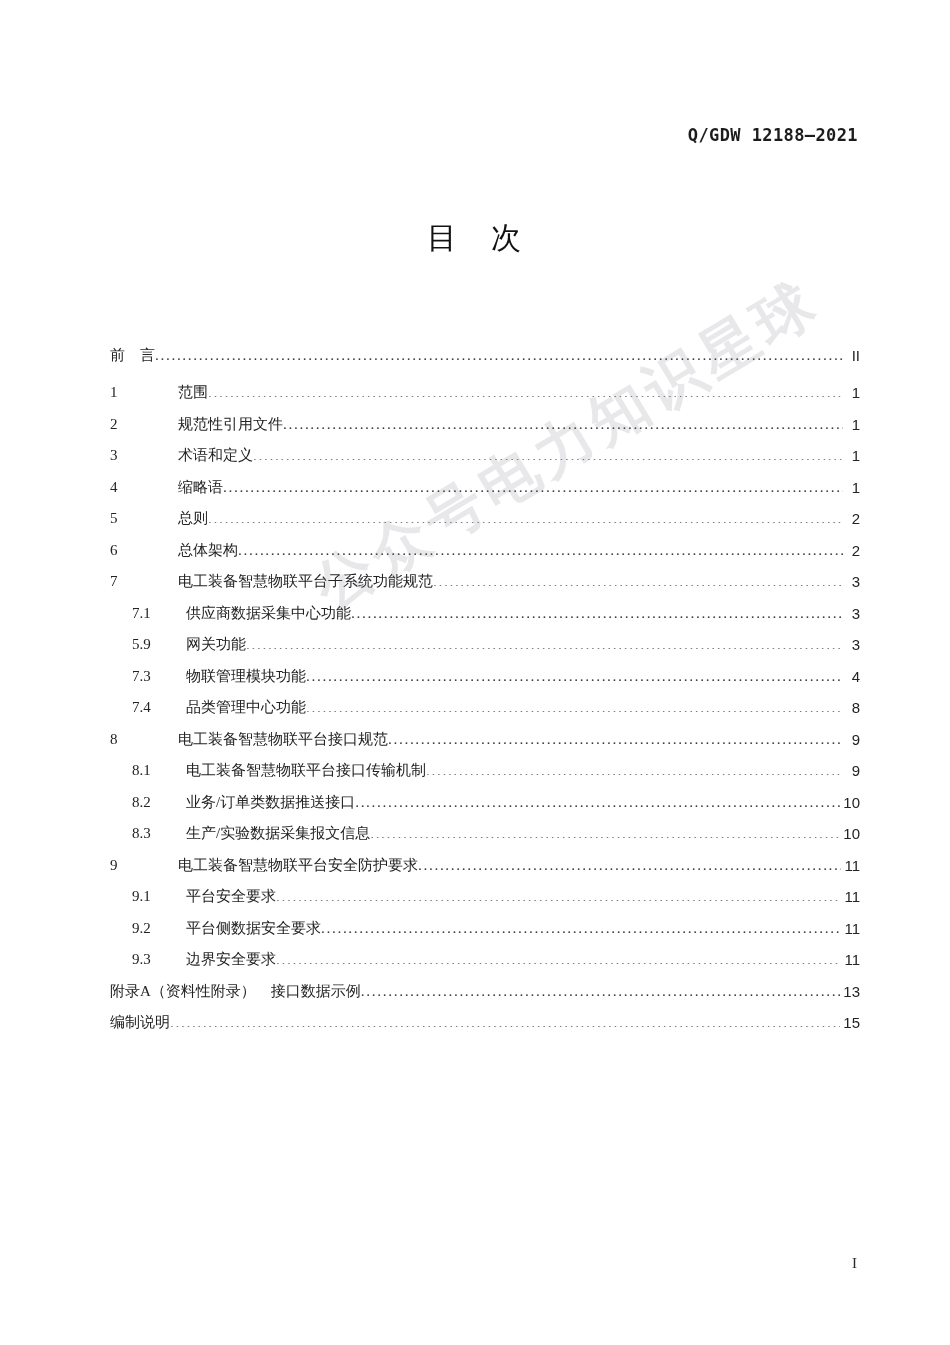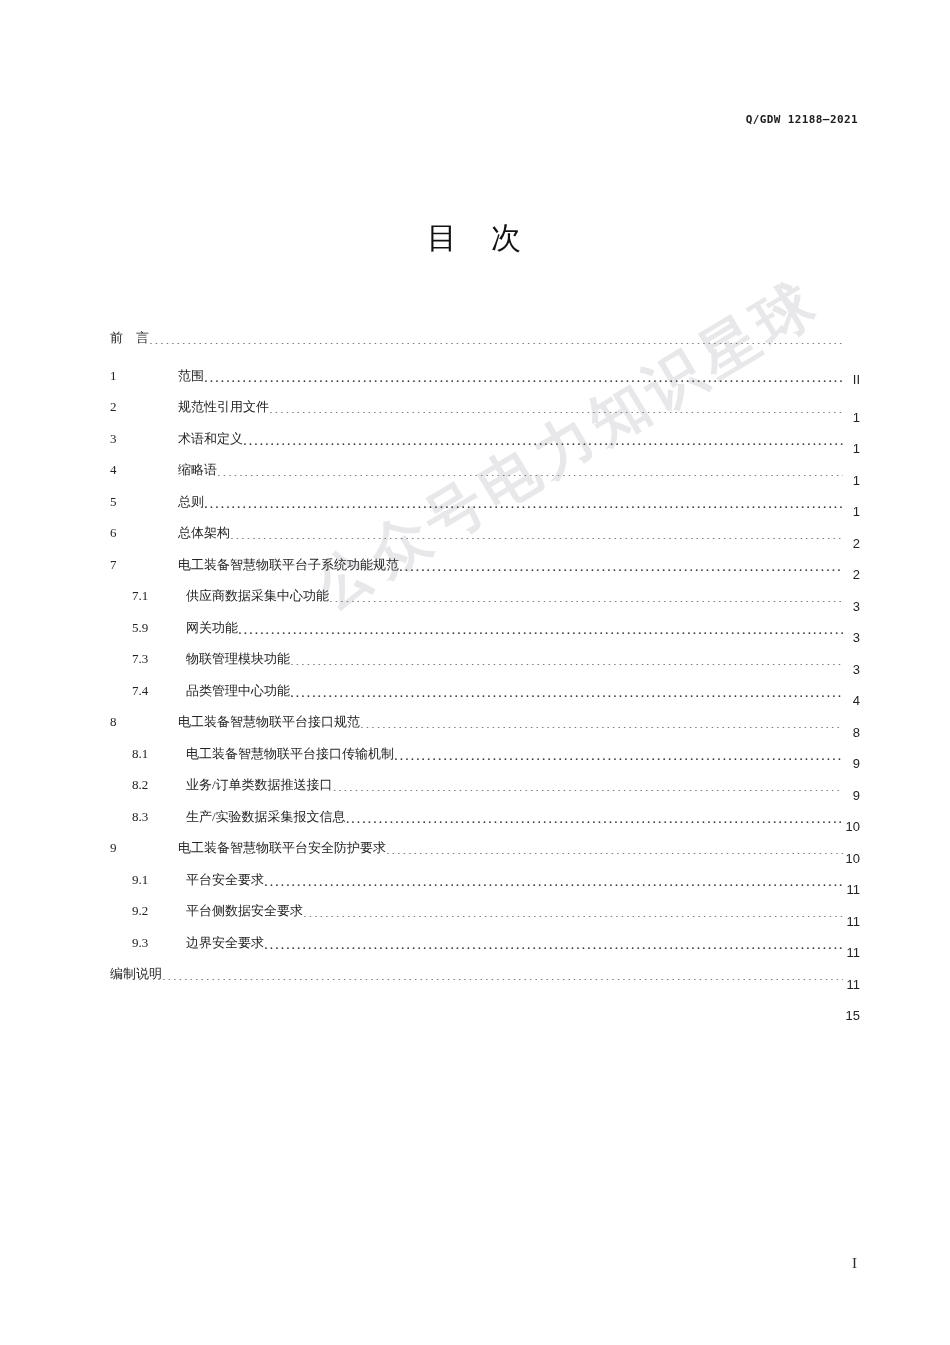--- a/index.html
+++ b/index.html
@@ -17,24 +17,24 @@
     width: 950px;
     height: 1345px;
     margin: 0 auto;
     background: #ffffff;
     overflow: hidden;
   }
 
   
   .doc-header {
     position: absolute;
-    top: 113px;
+    top: 125px;
     right: 92px;
     font-family: "DejaVu Sans Mono", "Liberation Mono", monospace;
-    font-size: 11px;
+    font-size: 17px;
     font-weight: 700;
     letter-spacing: 0.4px;
     color: #1c1c1c;
     white-space: nowrap;
   }
 
   
   .toc-title {
     position: absolute;
     top: 218px;
@@ -70,22 +70,23 @@
   
   .toc {
     position: absolute;
     top: 331px;
     left: 110px;
     width: 750px;
     z-index: 1;
   }
   .toc-entry {
     display: flex;
+    align-items: flex-end;
     height: 31.5px;
-    font-size: 13px;
+    font-size: 15px;
     color: #232323;
     line-height: 1.0;
     white-space: nowrap;
   }
   .toc-entry.gap-after {
     margin-bottom: 6px;
   }
   .e-num {
     flex: 0 0 auto;
     font-family: "Liberation Serif", "DejaVu Serif", serif;
@@ -273,20 +274,26 @@
         <span class="e-page">11</span>
       </div>
       <div class="toc-entry lvl-2">
         <span class="e-num">9.3</span>
         <span class="e-label">边界安全要求</span>
         <span class="leader"></span>
         <span class="e-page">11</span>
       </div>
       <div class="toc-entry lvl-annex">
         <span class="e-num"></span>
+        <span class="e-label">附录A（资料性附录）　接口数据示例</span>
+        <span class="leader"></span>
+        <span class="e-page">13</span>
+      </div>
+      <div class="toc-entry lvl-annex">
+        <span class="e-num"></span>
         <span class="e-label">编制说明</span>
         <span class="leader"></span>
         <span class="e-page">15</span>
       </div>
     </div>
 
   <div class="folio">I</div>
 
 </div>
 

